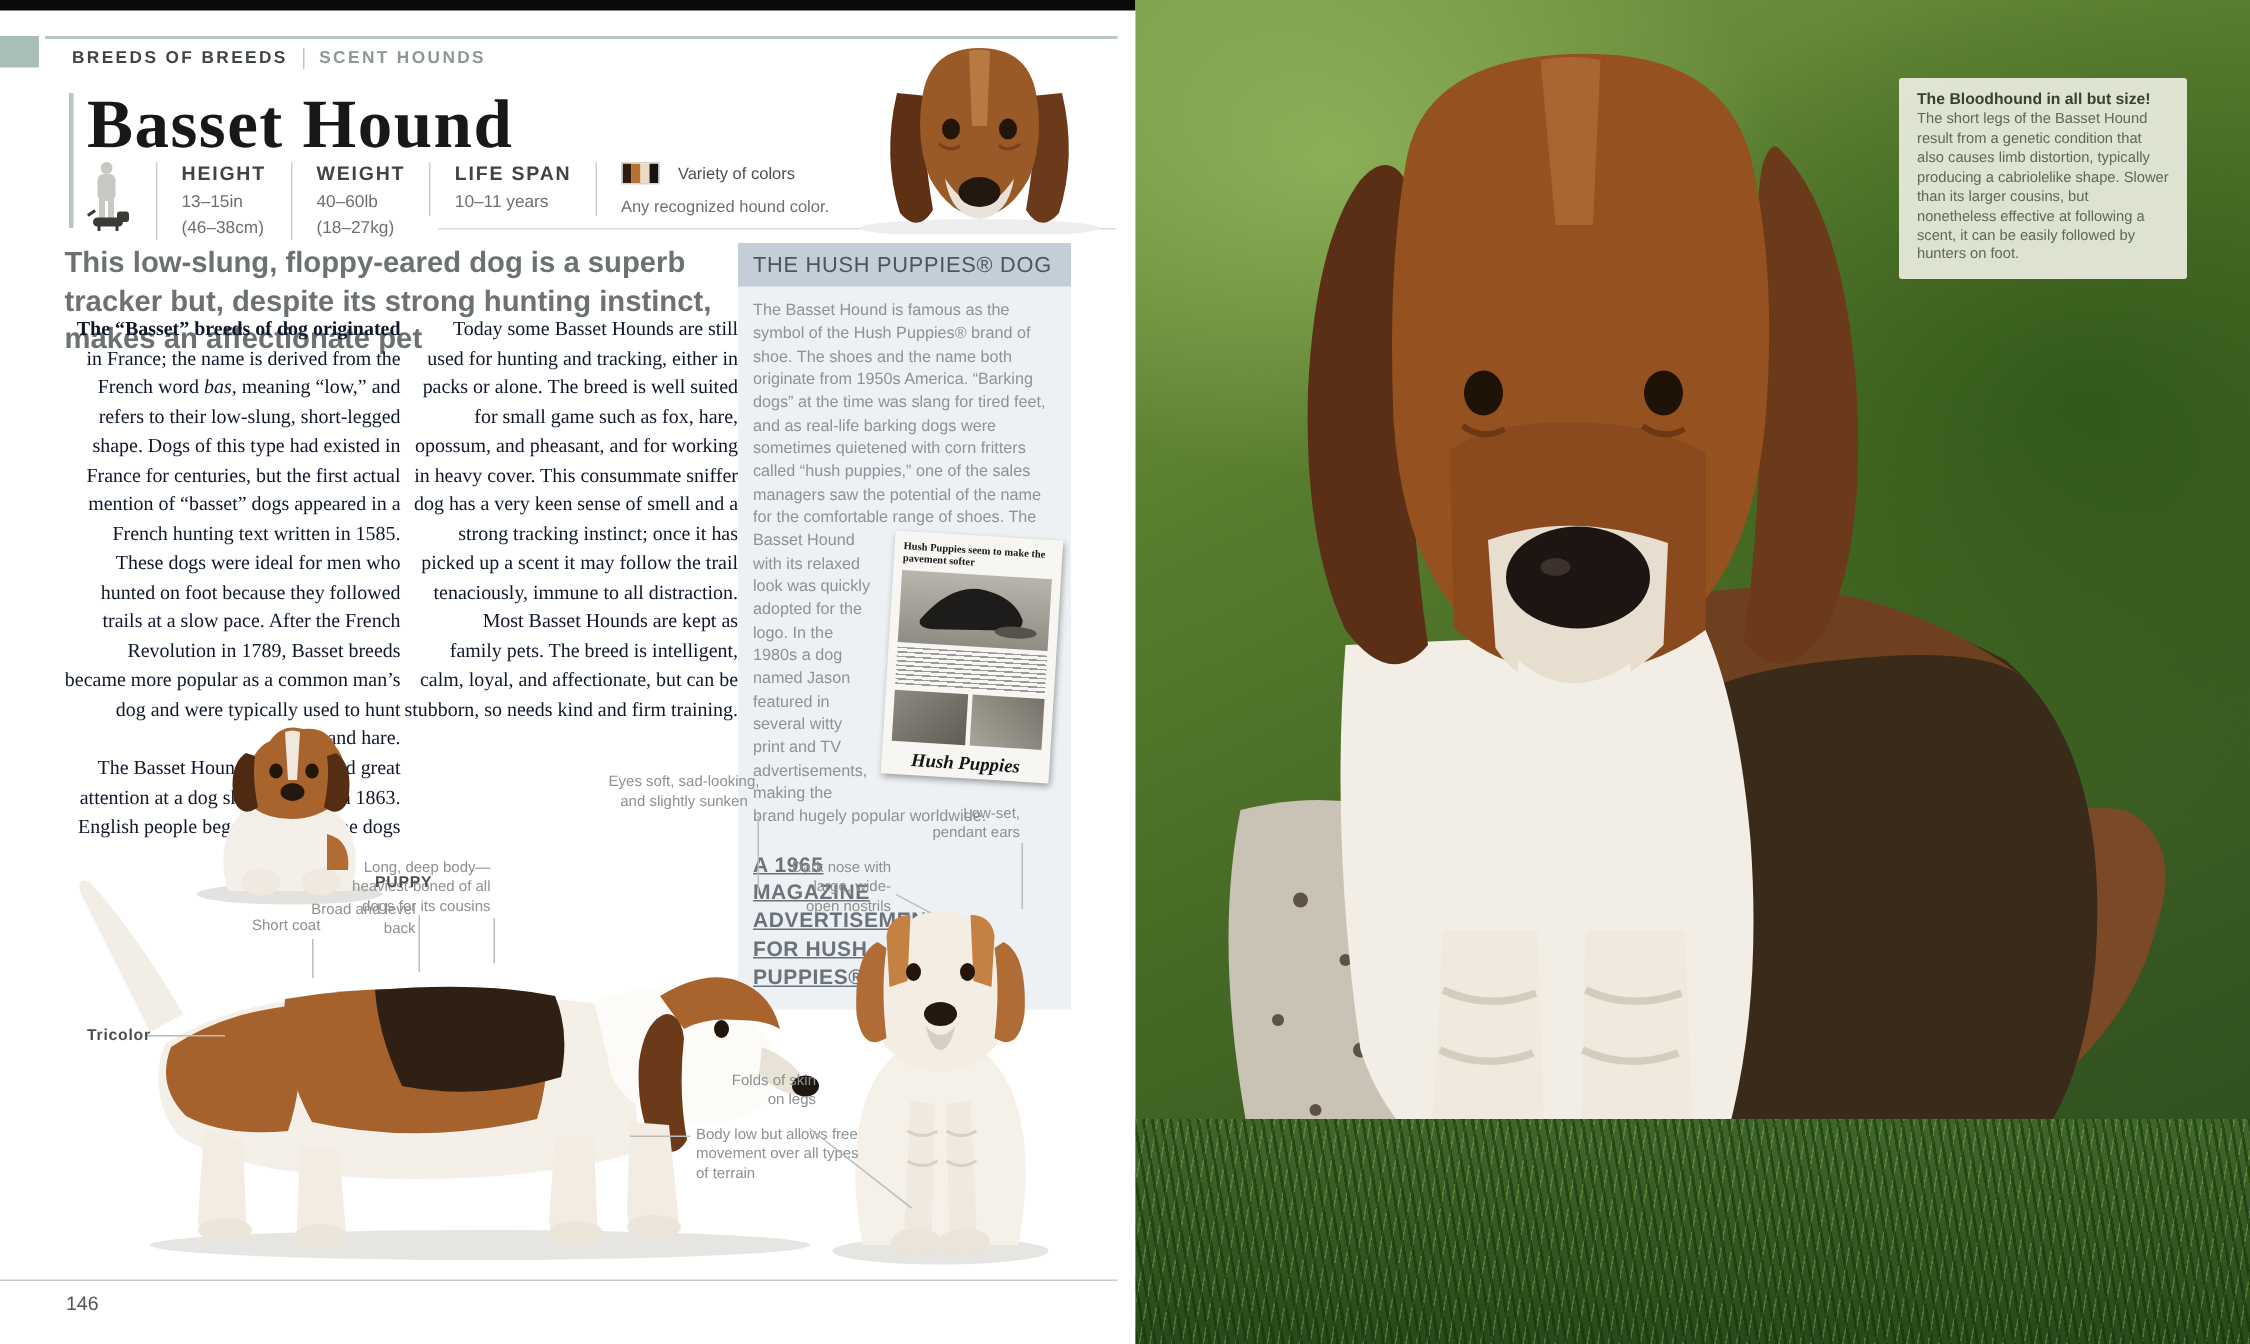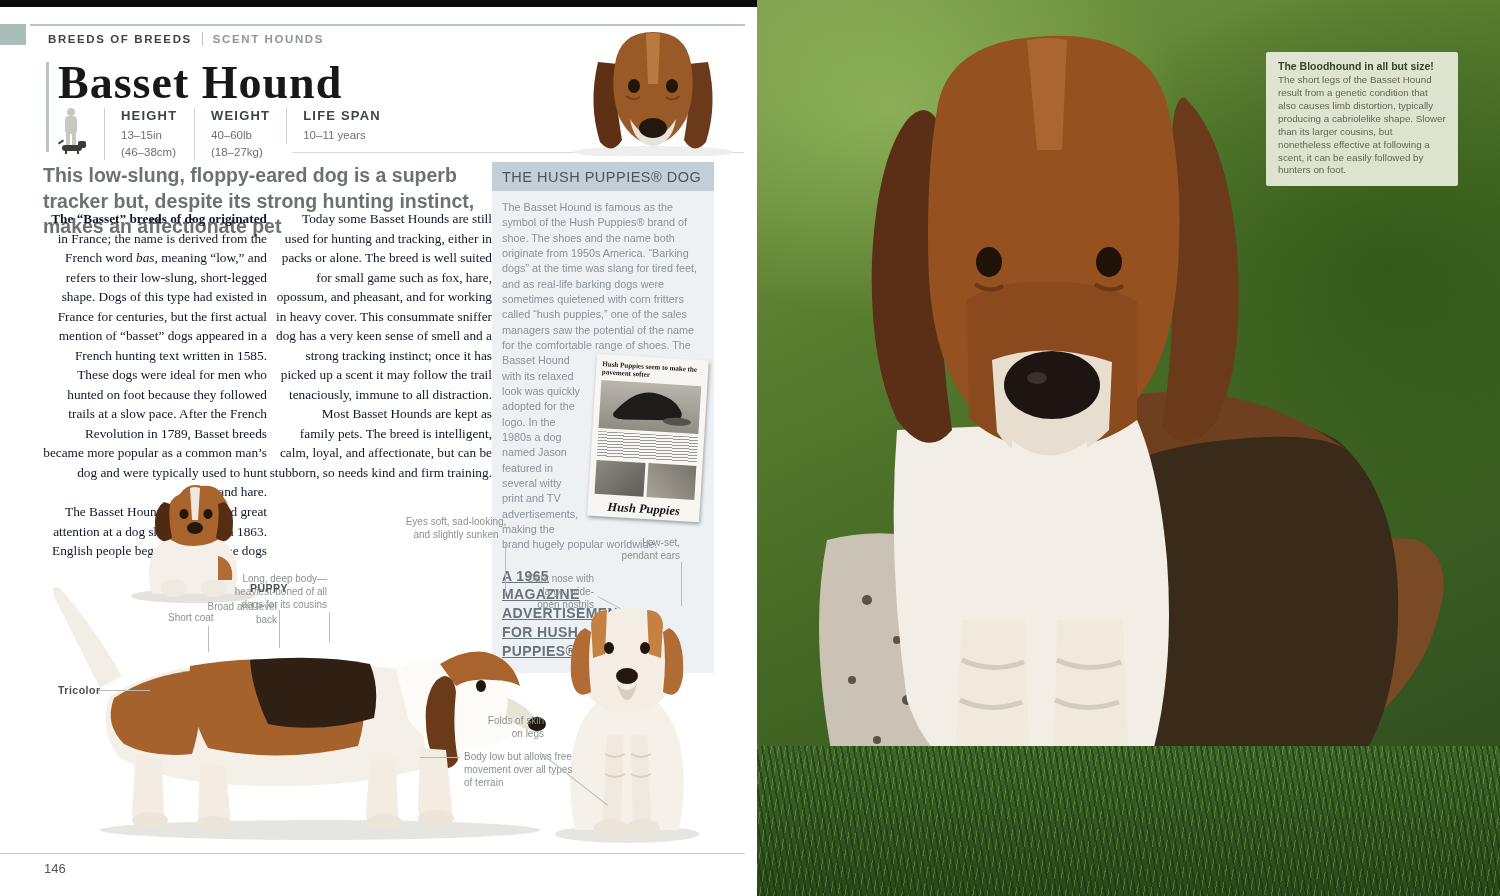--- a/index.html
+++ b/index.html
@@ -139,20 +139,32 @@
       <div class="statlbl">HEIGHT</div>
       <div class="statval"><span>13–15in</span><br><span>(46–38cm)</span></div>
     </div>
     <div class="statcol">
       <div class="statlbl">WEIGHT</div>
       <div class="statval"><span>40–60lb</span><br><span>(18–27kg)</span></div>
     </div>
     <div class="statcol">
       <div class="statlbl">LIFE SPAN</div>
       <div class="statval">10–11 years</div>
+    </div>
+    <div class="colorcol">
+      <div class="swatchrow">
+        <span class="swatch" id="swatch">
+            <i style="background: rgb(46, 28, 16);"></i>
+            <i style="background: rgb(181, 115, 51);"></i>
+            <i style="background: rgb(233, 220, 200);"></i>
+            <i style="background: rgb(23, 18, 13);"></i>
+          </span>
+        <span class="colorname">Variety of colors</span>
+      </div>
+      <div class="colornote">Any recognized hound color.</div>
     </div>
   </div>
   <div class="stats-underline"></div>
 
   <svg class="illus" style="left:560px; top:24px;" width="186" height="132" viewBox="0 0 186 132">
     <ellipse cx="93" cy="128" rx="80" ry="6" fill="#eeeeee"></ellipse>
     <path d="M38 38 Q28 80 40 118 Q52 132 62 116 Q54 70 58 40 Z" fill="#5e3114"></path>
     <path d="M148 38 Q158 80 146 118 Q134 132 124 116 Q132 70 128 40 Z" fill="#6b3a1b"></path>
     <path d="M55 40 Q60 8 93 8 Q126 8 131 40 Q136 70 126 95 Q112 120 93 120 Q74 120 60 95 Q50 70 55 40 Z" fill="#9a5a28"></path>
     <path d="M86 10 Q93 8 100 10 L98 60 L88 60 Z" fill="#b97a42"></path>

